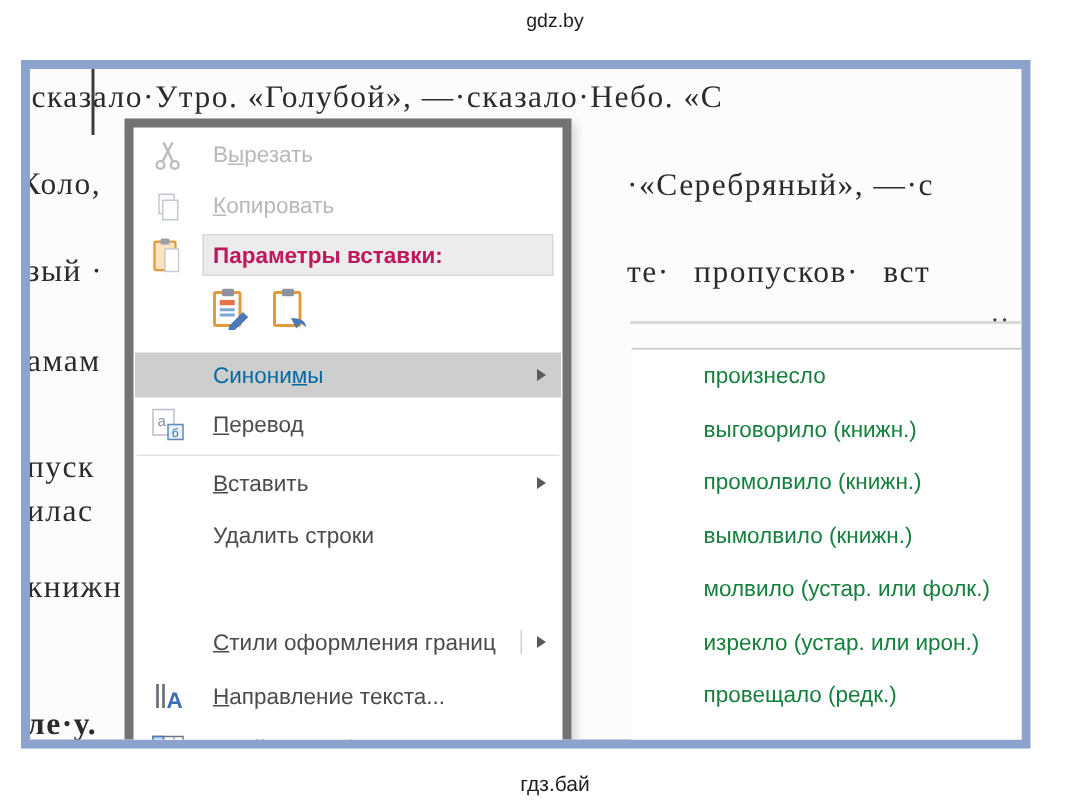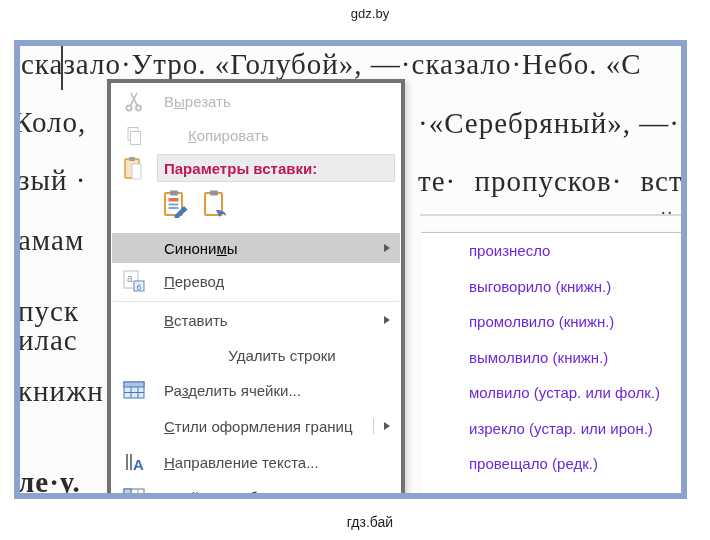--- a/index.html
+++ b/index.html
@@ -8,32 +8,32 @@
   .site-label { position:absolute; left:15px; width:710px; text-align:center;
     font-size:13px; color:#1f1f1f; }
   #top-label { top:6px; }
   #bottom-label { top:514px; font-size:14px; }
 
   
   .frame { position:absolute; left:14px; top:40px; width:673px; height:459px;
     border:6px solid #8ca3cd; background:#fcfcfc; overflow:hidden; }
 
   
-  .doc { position:absolute; font-family:"Liberation Serif", serif; font-size:29px;
+  .doc { position:absolute; font-family:"Liberation Serif", serif; font-size:21px;
     color:#2b2b2b; white-space:nowrap; line-height:36px; letter-spacing:1px; }
   .doc.bold { font-weight:bold; }
   #doc-line3-right { word-spacing:10px; }
   .vrule { position:absolute; left:41px; top:-2px; width:2px; height:46px; background:#3c3c3c; }
   .hrule { position:absolute; left:400px; top:168px; width:275px; height:2px; background:#d9d9d9; }
   #doc-dots { position:absolute; left:641px; top:152px; font-size:18px; color:#3a3a3a;
     font-family:"Liberation Serif", serif; letter-spacing:2px; }
 
   
   .menu { position:absolute; left:63px; top:33px; width:298px; height:445px;
-    background:#ffffff; border:4px solid #737373; box-shadow:3px 3px 6px rgba(0,0,0,.15);margin-left:24px; }
+    background:#ffffff; border:6px solid #737373; box-shadow:3px 3px 6px rgba(0,0,0,.15); }
   .mi { position:absolute; left:1px; right:1px; display:flex; align-items:center;
     font-size:15px; color:#4b4b4b; cursor:default; }
   .mi .ic { flex:0 0 44px; width:44px; display:flex; justify-content:center; align-items:center; }
   .mi .lbl { flex:1; padding-left:8px; white-space:nowrap; }
   .mi u { text-decoration:underline; }
   .dis { color:#b8b8b8; }
   .hl  { background:#cecece; }
   .arrow { position:absolute; right:10px; top:50%; transform:translateY(-50%);
     width:0; height:0; border-left:6px solid #5a5a5a;
     border-top:4px solid transparent; border-bottom:4px solid transparent; }
@@ -44,21 +44,21 @@
   .paste-row { position:absolute; left:1px; top:101px; height:38px; display:flex;
     align-items:center; padding-left:50px; gap:13px; }
   .paste-opt { display:inline-flex; }
   .menu-sep { position:absolute; left:2px; right:2px; top:218px; height:1px; background:#e2e2e2; }
 
   
   .submenu { position:absolute; left:401px; top:186px; width:284px; height:292px;
     background:#ffffff; border:1px solid #c4c4c4; border-left:none;
     box-shadow:3px 3px 6px rgba(0,0,0,.12); }
   .smi { height:35.5px; display:flex; align-items:center; padding-left:48px;
-    font-size:15px; color:#6d28d9; white-space:nowrap; cursor:default; }
+    font-size:15px; color:#15803d; white-space:nowrap; cursor:default; }
 </style>
 </head>
 <body>
 
 <div class="site-label" id="top-label">gdz.by</div>
 
 <div class="frame">
 
   <div class="doc" style="left:1px; top:0px;">сказало·Утро. «Голубой», —·сказало·Небо. «С</div>
   <div class="vrule"></div>
@@ -82,21 +82,21 @@
             <g stroke="#bcbcbc" fill="none" stroke-width="1.6">
               <circle cx="6" cy="17" r="2.6"></circle>
               <circle cx="15.5" cy="17" r="2.6"></circle>
               <path d="M7.4 14.6 L14 2 M14.2 14.6 L8 2"></path>
             </g>
           </svg>
       </span>
       <span class="lbl"><span>В</span><u>ы</u><span>резать</span></span>
     </div>
 
-    <div class="mi dis" style="top:37px; height:31px;gap:24px;">
+    <div class="mi dis" style="top:37px; height:31px;">
       <span class="ic">
         <svg width="20" height="20" viewBox="0 0 20 20">
             <rect x="4" y="1.5" width="10" height="13" fill="#fdfdfd" stroke="#c3c9d3"></rect>
             <rect x="6.5" y="5.5" width="10" height="13" fill="#fdfdfd" stroke="#c3c9d3"></rect>
           </svg>
       </span>
       <span class="lbl"><span></span><u>К</u><span>опировать</span></span>
     </div>
 
     <div class="hdrbox"></div>
@@ -126,21 +126,21 @@
         <svg width="27" height="29" viewBox="0 0 27 29">
             <rect x="3" y="4" width="17" height="22" rx="1" fill="#ffffff" stroke="#e19a3c" stroke-width="2"></rect>
             <rect x="8" y="1.5" width="8" height="5" rx="1" fill="#8d939e"></rect>
             <path d="M14 21 c7 0 10 2.5 10 6 l-3.5-2.5 -3 3.5 z" fill="#4a78b8"></path>
           </svg>
       </span>
     </div>
 
     <div class="mi hl" style="top:150px; height:30px;">
       <span class="ic"></span>
-      <span class="lbl" style="color:#000000;"><span>Синони</span><u>м</u><span>ы</span></span>
+      <span class="lbl" style="color:#0369a1;"><span>Синони</span><u>м</u><span>ы</span></span>
       <span class="arrow"></span>
     </div>
 
     <div class="mi" style="top:182px; height:32px;">
       <span class="ic">
         <svg width="24" height="24" viewBox="0 0 24 24">
             <rect x="2" y="2" width="14" height="17" fill="#ffffff" stroke="#b9bfca"></rect>
             <text x="5" y="13" font-size="10" fill="#8a8f98" font-family="sans-serif">а</text>
             <rect x="12" y="12" width="10" height="10" fill="#eaf1fa" stroke="#5b8ac2"></rect>
             <text x="14.5" y="20.5" font-size="8" fill="#2f6eb5" font-family="sans-serif">б</text>
@@ -150,35 +150,25 @@
     </div>
 
     <div class="menu-sep"></div>
 
     <div class="mi" style="top:222px; height:30px;">
       <span class="ic"></span>
       <span class="lbl"><span></span><u>В</u><span>ставить</span></span>
       <span class="arrow"></span>
     </div>
 
-    <div class="mi" style="top:257px; height:30px;text-align:center;">
+    <div class="mi" style="top:257px; height:30px;">
       <span class="ic"></span>
       <span class="lbl">Удалить строки</span>
     </div>
 
-    <div class="mi" style="top:292px; height:30px;">
-      <span class="ic">
-        <svg width="22" height="18" viewBox="0 0 22 18">
-            <rect x="1" y="1" width="20" height="16" fill="#dceafc" stroke="#4a78b8"></rect>
-            <rect x="1" y="1" width="20" height="5" fill="#a8c6ea" stroke="#4a78b8"></rect>
-            <path d="M1 11.5 h20 M8 6 v11 M15 6 v11" stroke="#4a78b8" fill="none"></path>
-          </svg>
-      </span>
-      <span class="lbl"><span>Ра</span><u>з</u><span>делить ячейки...</span></span>
-    </div>
 
     <div class="mi" style="top:328px; height:30px;">
       <span class="ic"></span>
       <span class="lbl"><span></span><u>С</u><span>тили оформления границ</span></span>
       <span class="split-sep"></span>
       <span class="arrow"></span>
     </div>
 
     <div class="mi" style="top:364px; height:30px;">
       <span class="ic">

